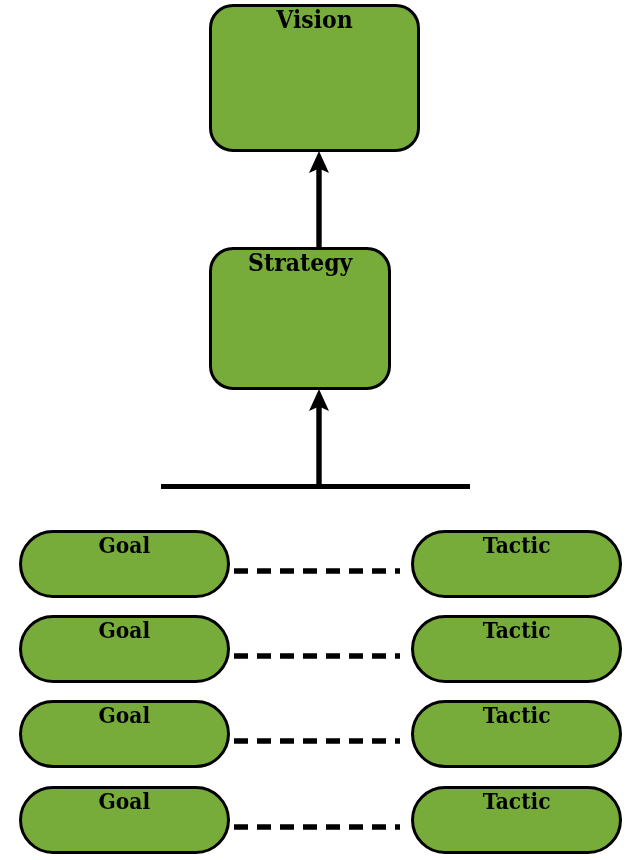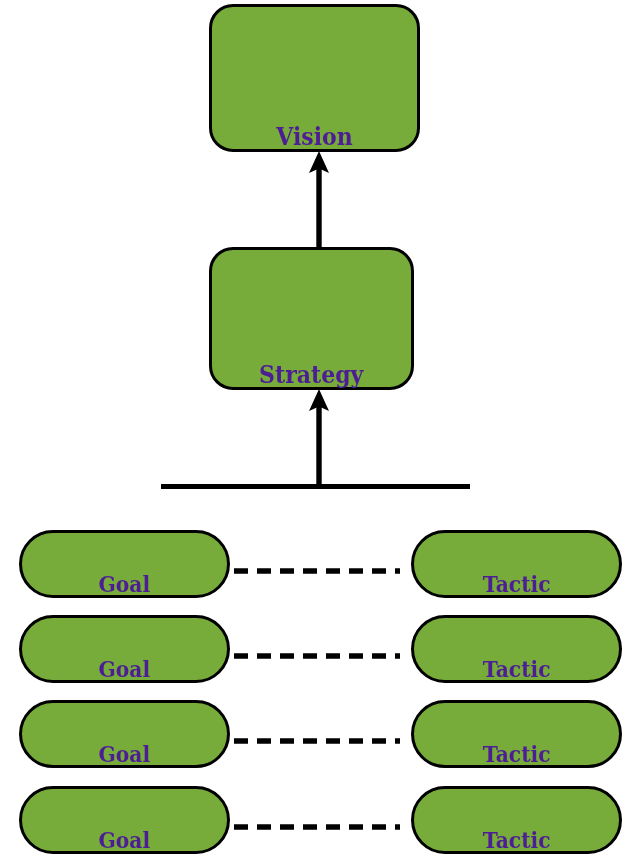--- a/index.html
+++ b/index.html
@@ -18,23 +18,23 @@
     overflow: hidden;
   }
 
   
   .node {
     position: absolute;
     box-sizing: border-box;
     background: #78AC3A;
     border: 3px solid #000000;
     display: flex;
-    align-items: flex-end;
+    align-items: flex-start;
     justify-content: center;
-    color: #4c1d95;
+    color: #000000;
     font-family: "DejaVu Serif", "Liberation Serif", serif;
     font-weight: bold;
     letter-spacing: 0px;
   }
   .node-label {
     display: block;
     line-height: 1;
     transform: scaleX(0.88);
   }
 
@@ -42,21 +42,21 @@
     border-radius: 24px;
     font-size: 25px;
   }
   .node-pill {
     border-radius: 34px;
     font-size: 23px;
   }
 
   
   #node-vision   { left: 209px; top: 4px;   width: 211px; height: 148px; }
-  #node-strategy { left: 209px; top: 247px; width: 205px; height: 143px; }
+  #node-strategy { left: 209px; top: 247px; width: 182px; height: 143px; }
 
   
   .arrow-up {
     position: absolute;
     overflow: visible;
   }
   .hline {
     position: absolute;
     background: #000000;
   }

